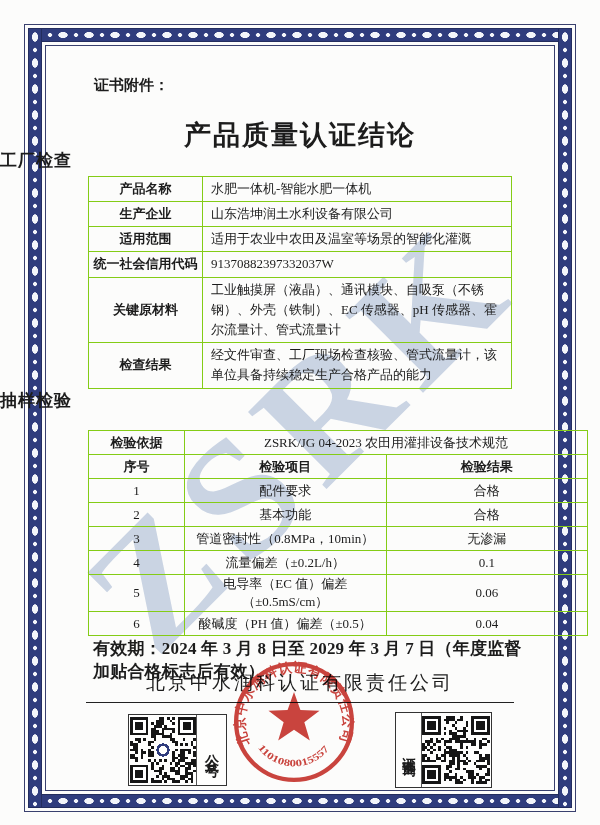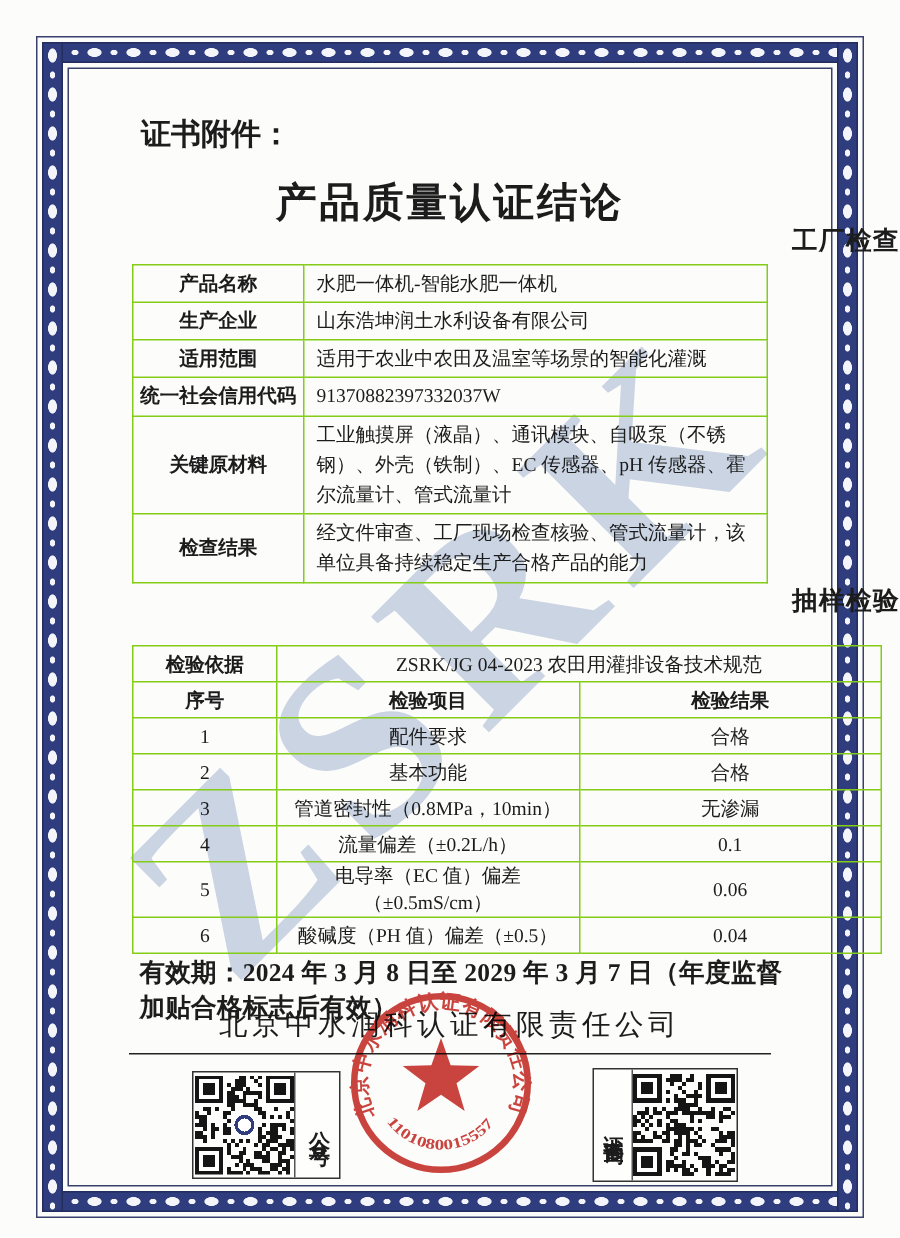--- a/index.html
+++ b/index.html
@@ -25,24 +25,24 @@
   .innerline{position:absolute;left:20px;top:20px;right:20px;bottom:20px;border:1.5px solid #39406e;}
   
   .watermark{
     position:absolute;left:-30px;top:350px;width:660px;height:170px;z-index:0;
     font-size:168px;font-weight:bold;letter-spacing:16px;text-align:center;line-height:170px;
     color:rgba(152,172,204,0.50);transform:rotate(-45deg);transform-origin:50% 50%;
     font-family:"Liberation Serif","DejaVu Serif",serif;user-select:none;
   }
   
   .content{position:absolute;inset:0;z-index:1;}
-  .attachment{position:absolute;left:94px;top:76px;font-size:20px;font-weight:bold;}
+  .attachment{position:absolute;left:94px;top:76px;font-size:15px;font-weight:bold;}
   .title{position:absolute;left:0;top:106px;width:100%;text-align:center;
     font-family:"Liberation Sans","DejaVu Sans",sans-serif;font-size:27px;font-weight:bold;letter-spacing:2px;margin-top:11px;}
-  .sec-heading{position:absolute;width:100%;text-align:right;font-size:17px;font-weight:bold;letter-spacing:1px;}
+  .sec-heading{position:absolute;width:100%;text-align:left;font-size:17px;font-weight:bold;letter-spacing:1px;}
   .h-factory{top:149px;}
   .h-sampling{top:389px;}
   table{border-collapse:collapse;table-layout:fixed;background:transparent;}
   td,th{border:1px solid #84cc16;font-size:13px;font-weight:normal;vertical-align:middle;}
   .t1{position:absolute;left:88px;top:176px;width:424px;}
   .t1 .lbl{width:109px;text-align:center;font-weight:bold;padding:0 2px;}
   .t1 .val{text-align:left;padding:2px 8px;line-height:1.55;}
   .t1 tr.s{height:25px;}
   .t1 tr.d{height:46px;}
   .t2{position:absolute;left:88px;top:430px;width:500px;}

